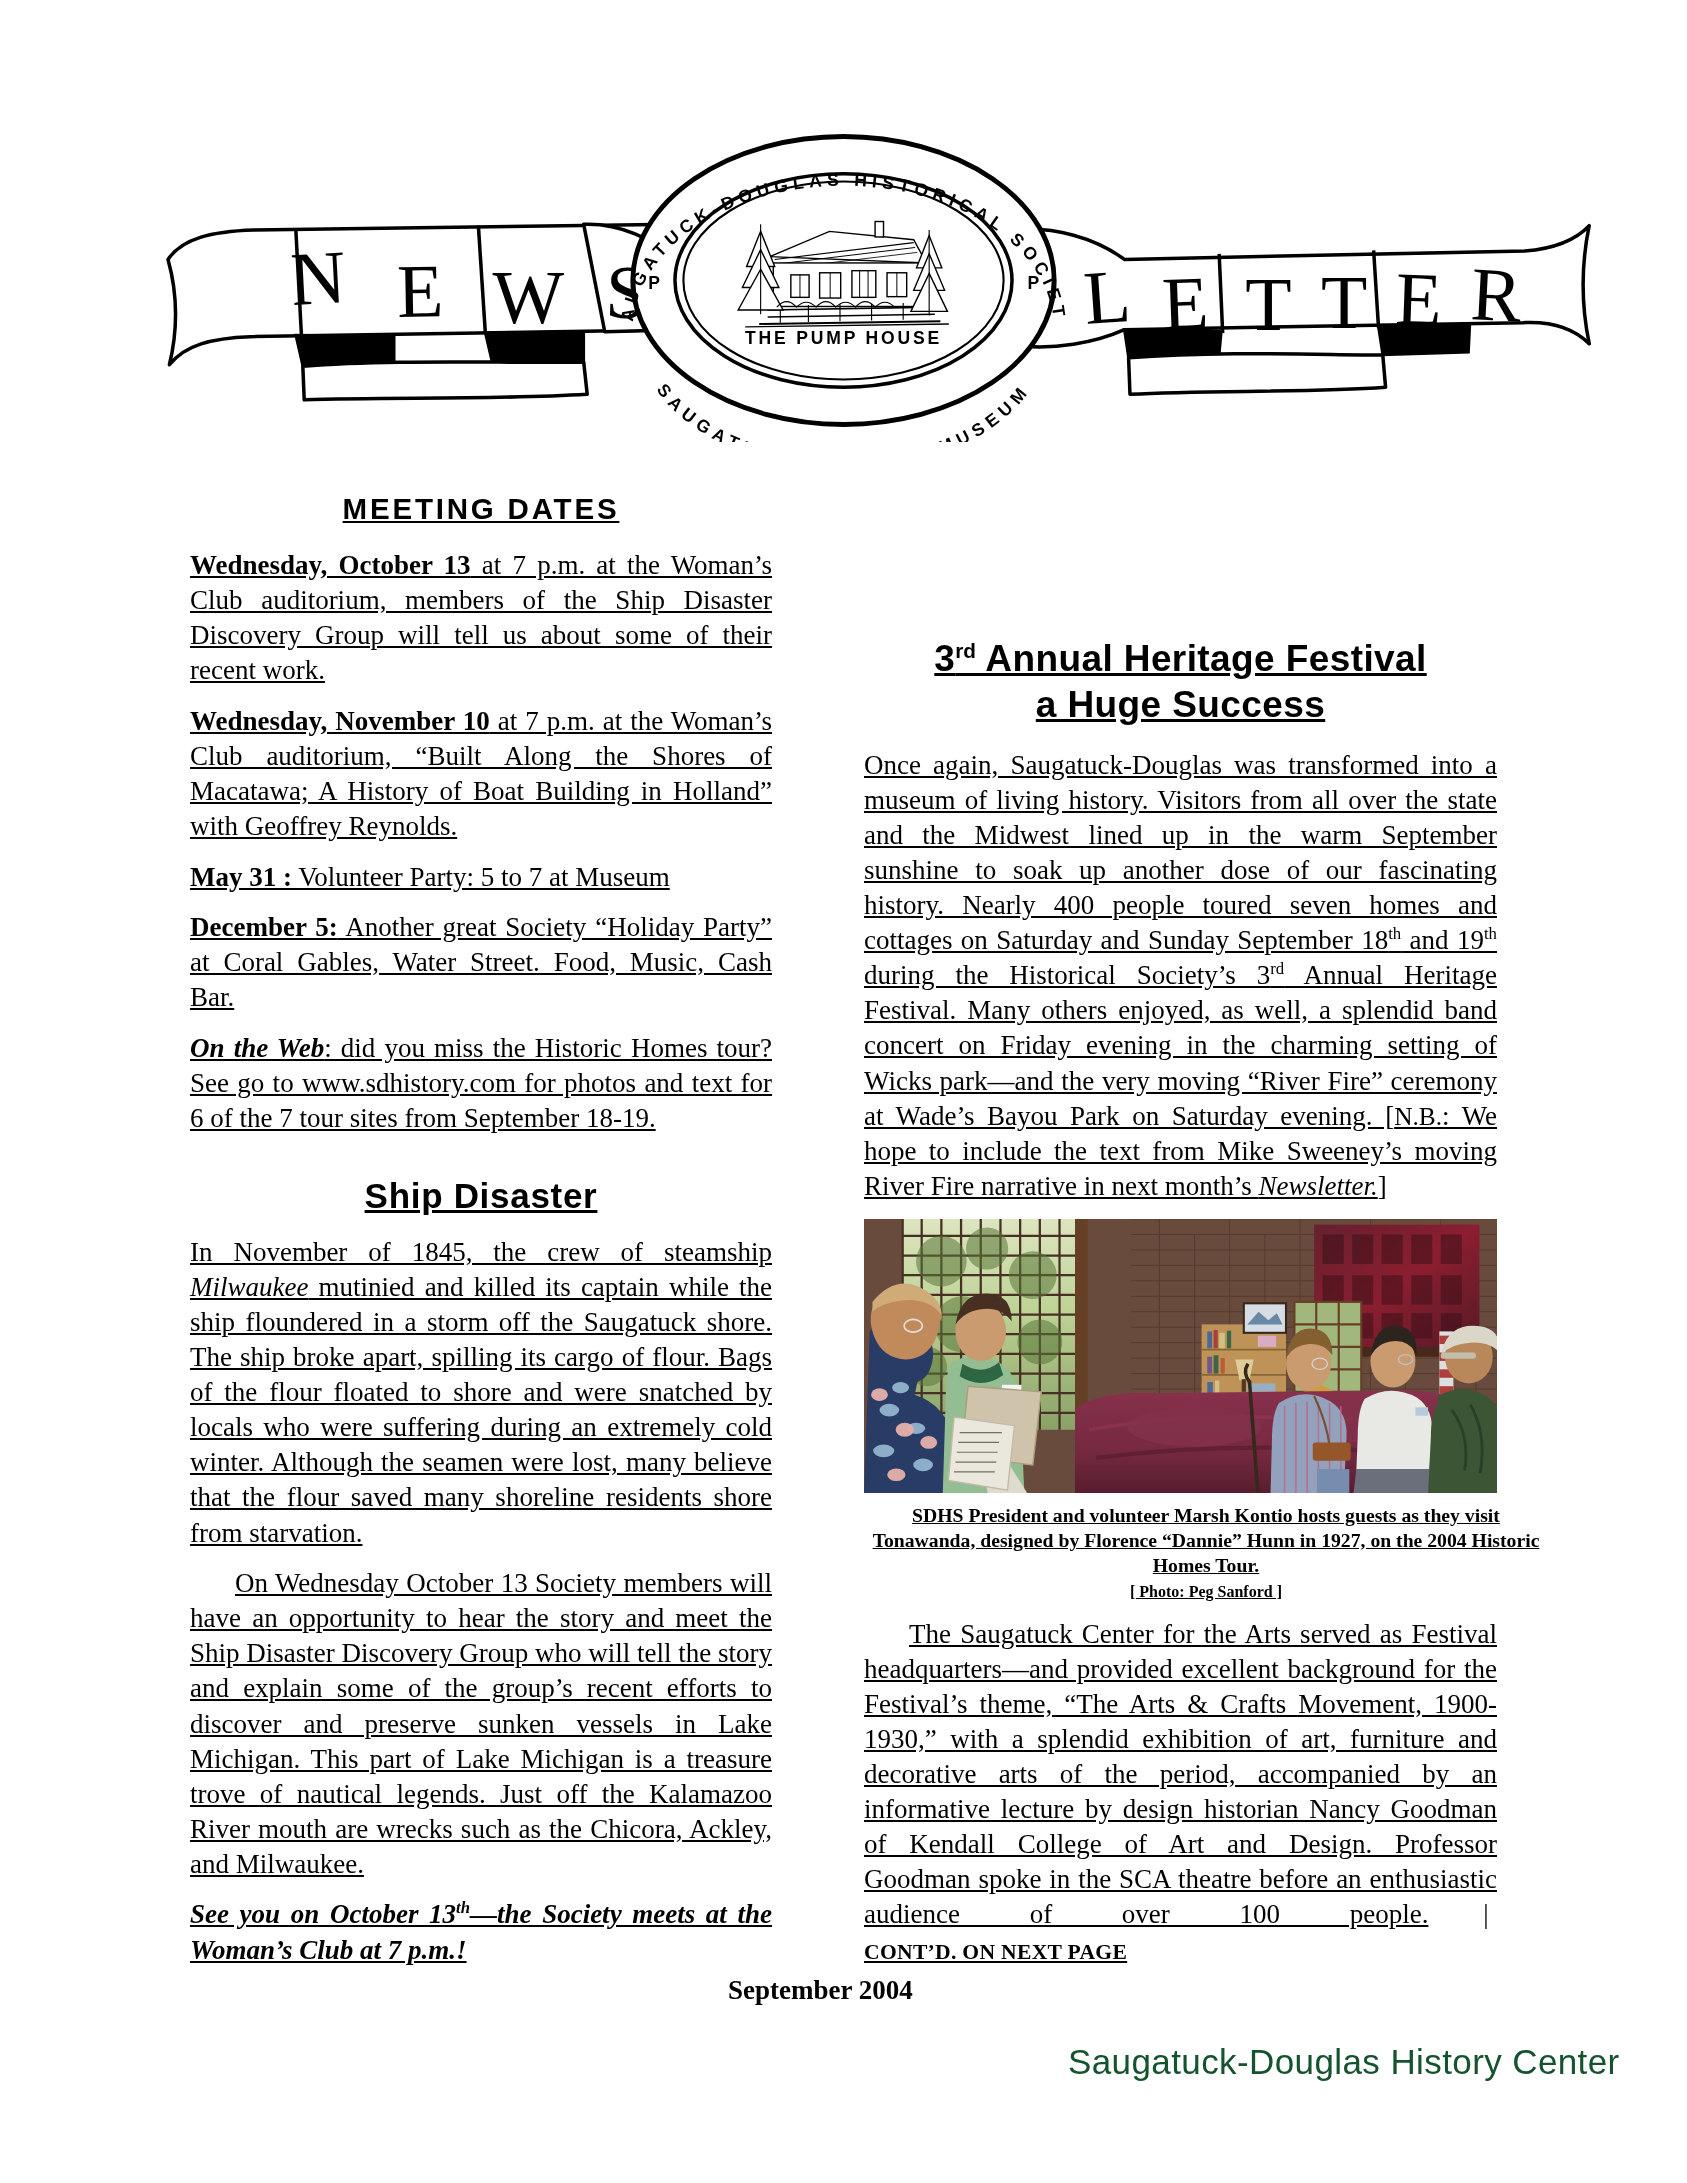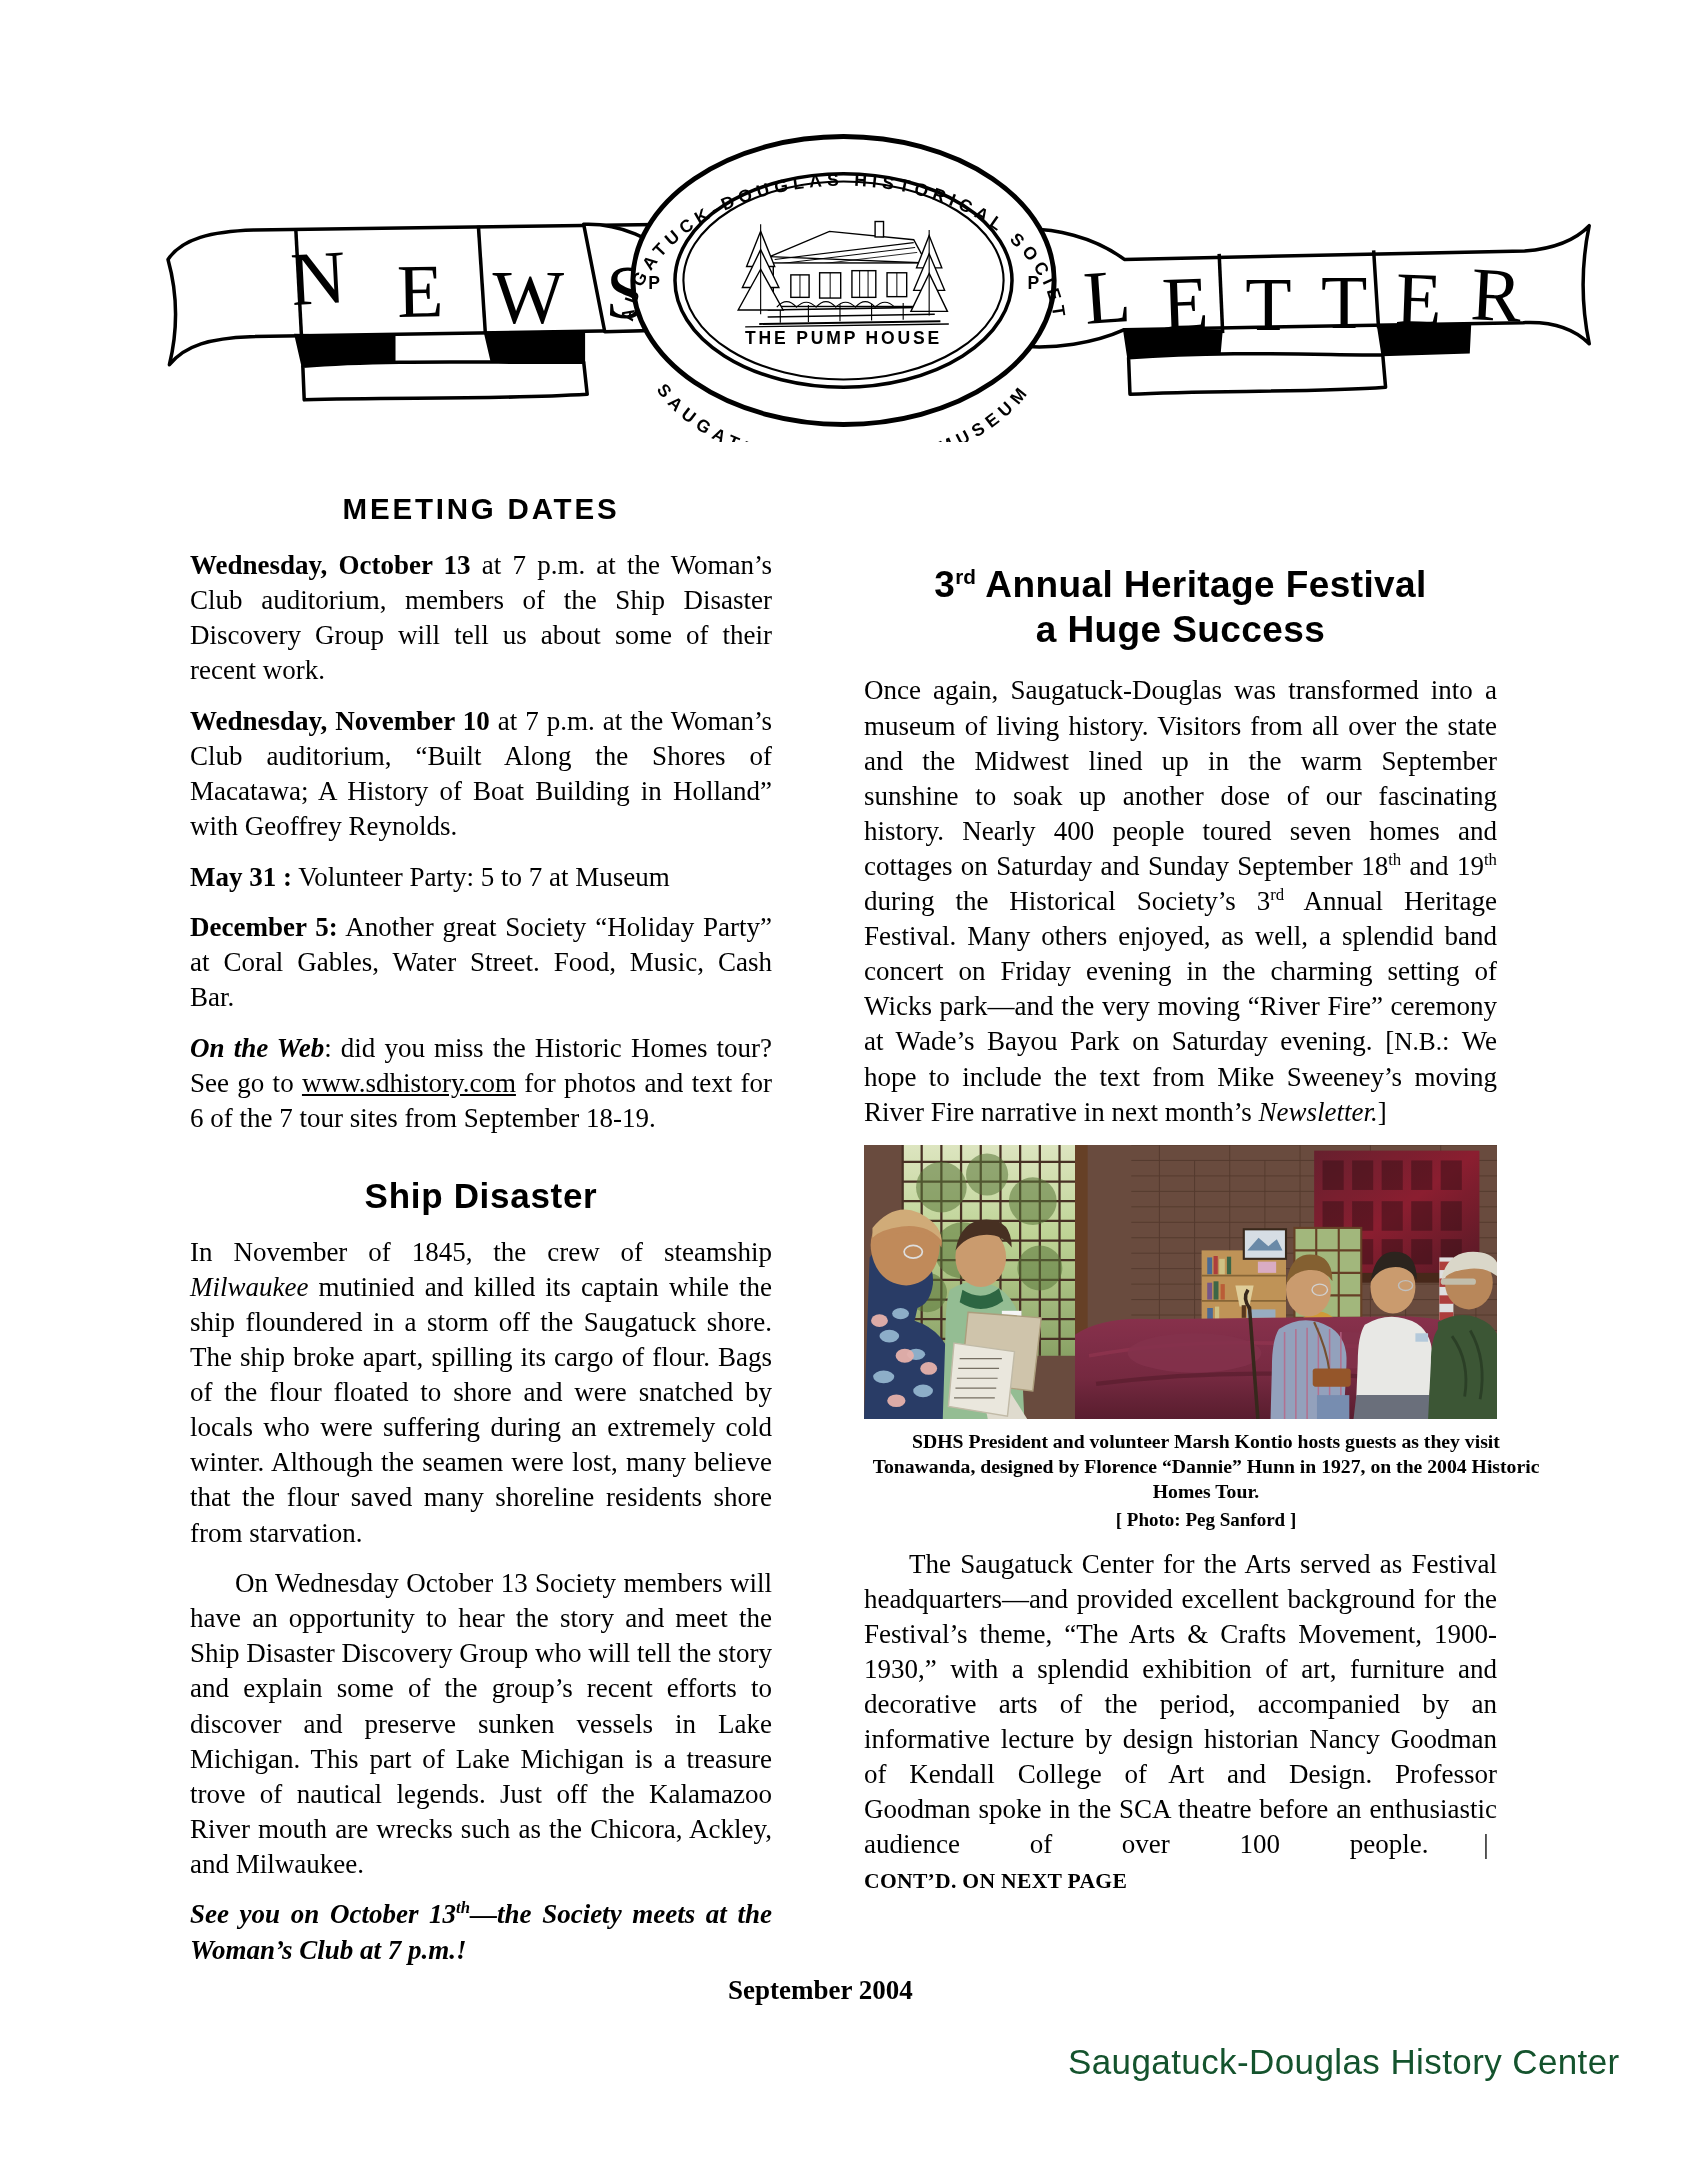--- a/index.html
+++ b/index.html
@@ -28,22 +28,23 @@
 
   
   .page {
     position: absolute;
     left: 190px;
     top: 492px;
     width: 1307px;
   }
   .columns {
     display: flex;
-    align-items: center;
+    align-items: flex-end;
     gap: 92px;
+    text-decoration: underline;
   }
   .col-left  { width: 612px; }
   .col-right { width: 633px; }
 
   
   .sans-head {
     font-family: "Liberation Sans", sans-serif;
     font-weight: bold;
     text-align: center;
     letter-spacing: 1.4px;
@@ -115,21 +116,21 @@
     display: block;
   }
   .caption {
     font-size: 19.7px;
     font-weight: bold;
     text-align: center;
     line-height: 1.26;
     margin: 9.8px 0 0 0;
   }
   .photo-credit {
-    font-size: 19px;
+    font-size: 16px;
     font-weight: bold;
     text-align: center;
     margin: 5.6px 0 15.5px 0;
   }
 
   
   .footer-date {
     position: absolute;
     left: 728px;
     top: 1975px;

